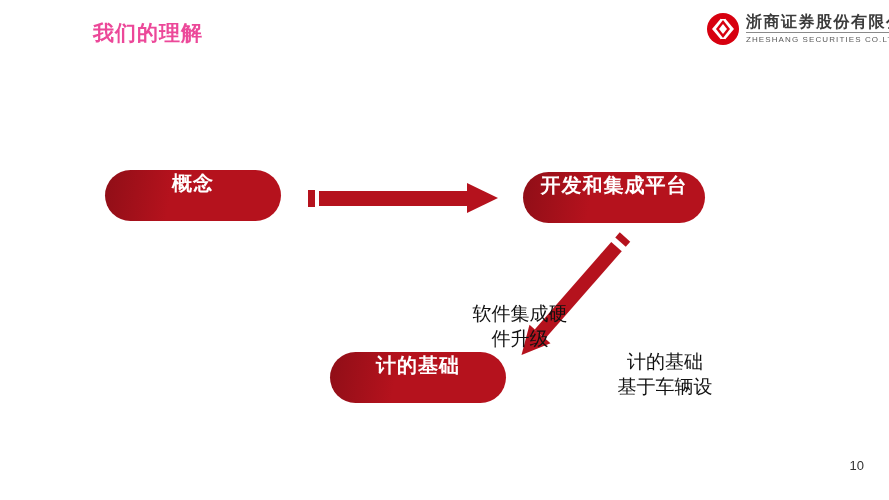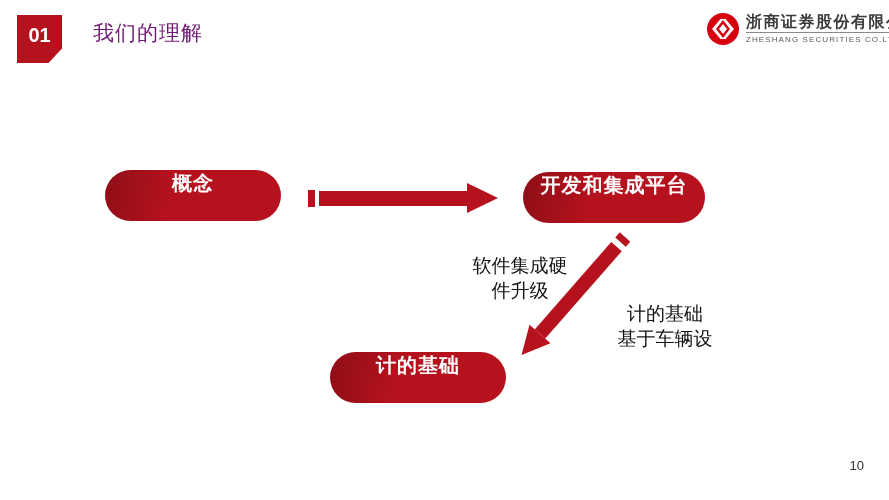--- a/index.html
+++ b/index.html
@@ -17,21 +17,21 @@
     position: absolute; left: 17px; top: 15px;
     width: 45px; height: 48px;
     background: #b5121d;
     clip-path: polygon(0 0, 100% 0, 100% 70%, 70% 100%, 0 100%);
     display: flex; align-items: flex-start; justify-content: center;
     color: #ffffff; font-size: 20px; font-weight: 700;
     padding-top: 9px;
   }
   .page-title {
     position: absolute; left: 93px; top: 19px;
-    color: #701a75; font-size: 21px; font-weight: 400;
+    color: #ec4899; font-size: 21px; font-weight: 700;
     letter-spacing: 1px;
   }
 
   
   .logo { position: absolute; left: 706px; top: 12px; display: flex; align-items: flex-start; }
   .logo-icon { width: 34px; height: 34px; margin-right: 6px; flex: 0 0 auto; }
   .logo-text { display: flex; flex-direction: column; }
   .logo-cn {
     color: #3c3c3c; font-size: 16px; font-weight: 600;
     letter-spacing: 1.5px; line-height: 1.2; white-space: nowrap;
@@ -68,39 +68,36 @@
     border-bottom: 15px solid transparent;
     border-left: 31px solid #b5121d;
   }
 
   
   .d-arrow { position: absolute; left: 497px; top: 229px; width: 140px; height: 140px; }
 
   
   .edge-label {
     position: absolute; width: 130px; text-align: center;
-    color: #111111; font-size: 19px; line-height: 1.3; font-weight: 400;
+    color: #111111; font-size: 19px; line-height: 1.3; font-weight: 400; margin-top: 48px;
   }
   .edge-label-software { left: 455px; top: 254px; }
   .edge-label-vehicle  { left: 600px; top: 302px; }
 
   
   .page-number {
     position: absolute; right: 25px; bottom: 27px;
     color: #333333; font-size: 13px;
   }
 </style>
 </head>
 <body>
 
 <div class="slide">
 
-  <div class="section-badge">
-    <span>01</span>
-  </div>
   <div class="page-title">我们的理解</div>
 
   <div class="logo">
     <svg class="logo-icon" viewBox="0 0 34 34">
       <circle cx="17" cy="17" r="16" fill="#d7000f"></circle>
       <polygon points="17,4 28,17 17,30 6,17" fill="#ffffff"></polygon>
       <polygon points="17,8 24,17 17,26 10,17" fill="#d7000f"></polygon>
       <polygon points="17,12 21,17 17,22 13,17" fill="#ffffff"></polygon>
       <rect x="14.5" y="2" width="5" height="5" fill="#d7000f"></rect>
       <rect x="14.5" y="27" width="5" height="5" fill="#d7000f"></rect>

